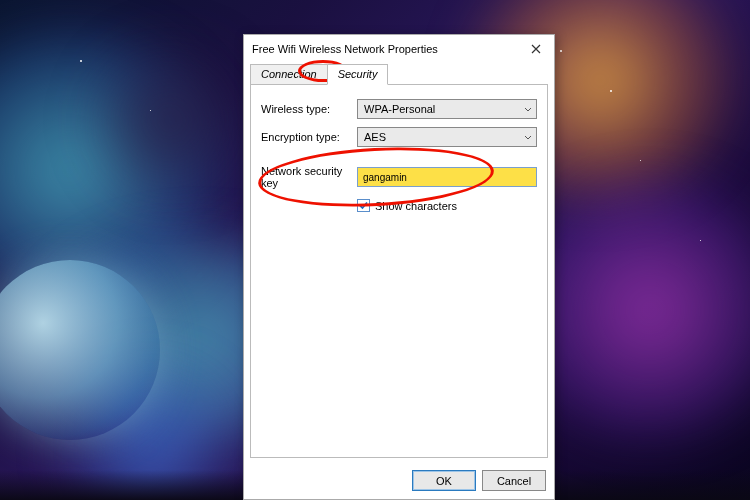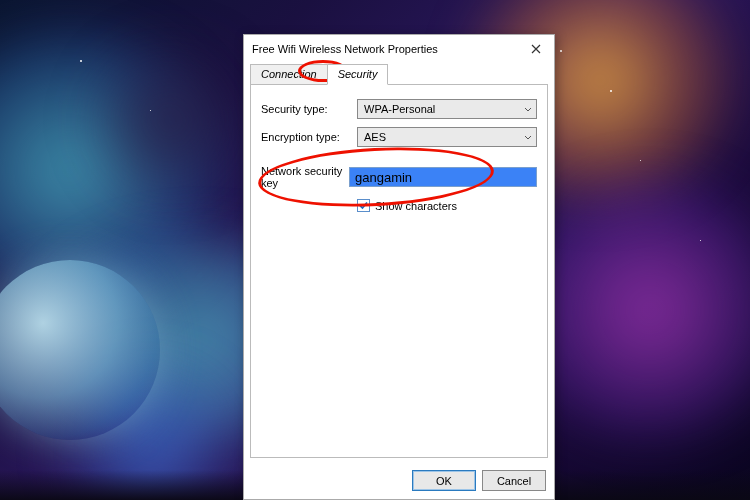--- a/index.html
+++ b/index.html
@@ -48,21 +48,21 @@
 
     .tabs { display: flex; padding: 4px 6px 0 6px; position: relative; font-style: italic; }
     .tab { padding: 3px 10px 4px 10px; font-size: 11px; border: 1px solid #bbb; border-bottom: none; background: #f0f0f0; position: relative; margin-right: -1px; cursor: default; }
     .tab.active { background: #fff; z-index: 2; border-bottom: 1px solid #fff; margin-bottom: -1px; }
     .tab-panel { border: 1px solid #bbb; margin: 0 6px 6px 6px; flex: 1; background: #fff; padding: 14px 10px 10px 10px; display: flex; flex-direction: column; }
 
     .field-row { display: flex; align-items: center; margin-bottom: 8px; }
     .field-label { width: 96px; font-size: 11px; color: #000; }
     .select { flex: 1; height: 20px; border: 1px solid #888; background: #eaeaea; display: flex; align-items: center; justify-content: space-between; padding: 0 4px 0 6px; font-size: 11px; }
     .select .chev { margin-left: 4px; }
-    .textinput { flex: 1; height: 20px; border: 1px solid #7a9fcd; background: #3b82f6; padding: 0 5px; font-size: 13px; }
+    .textinput { flex: 1; height: 20px; border: 1px solid #7a9fcd; background: #fde047; padding: 0 5px; font-size: 10px; }
     .check-row { display: flex; align-items: center; margin-left: 96px; margin-top: 2px; }
     .checkbox { width: 13px; height: 13px; border: 1px solid #5a8ecb; background: #fff; margin-right: 5px; display: flex; align-items: center; justify-content: center; }
     .checkbox svg { width: 11px; height: 11px; }
 
     .btnbar { display: flex; justify-content: flex-end; gap: 6px; padding: 6px 8px 8px 8px; }
     .btn { min-width: 64px; height: 21px; border: 1px solid #888; background: #e8e8e8; font-size: 11px; display: flex; align-items: center; justify-content: center; cursor: default; }
     .btn.primary { border: 1px solid #2a7abf; box-shadow: inset 0 0 0 1px rgba(80,160,230,0.5); }
 
     
     .annot { position: absolute; border: 3px solid #e10; border-radius: 50%; pointer-events: none; }
@@ -102,21 +102,21 @@
     </div>
   </div>
 
   <div class="tabs">
     <div class="tab">Connection</div>
     <div class="tab active">Security</div>
   </div>
 
   <div class="tab-panel">
     <div class="field-row">
-      <div class="field-label">Security type:</div>
+      <div class="field-label">Wireless type:</div>
       <div class="select">
         <span>WPA-Personal</span>
         <span class="chev"><svg width="8" height="6" viewBox="0 0 8 6">
               <path d="M1 1 L4 4 L7 1" stroke="#555" stroke-width="1" fill="none"></path>
             </svg></span>
       </div>
     </div>
     <div class="field-row">
       <div class="field-label">Encryption type:</div>
       <div class="select">

